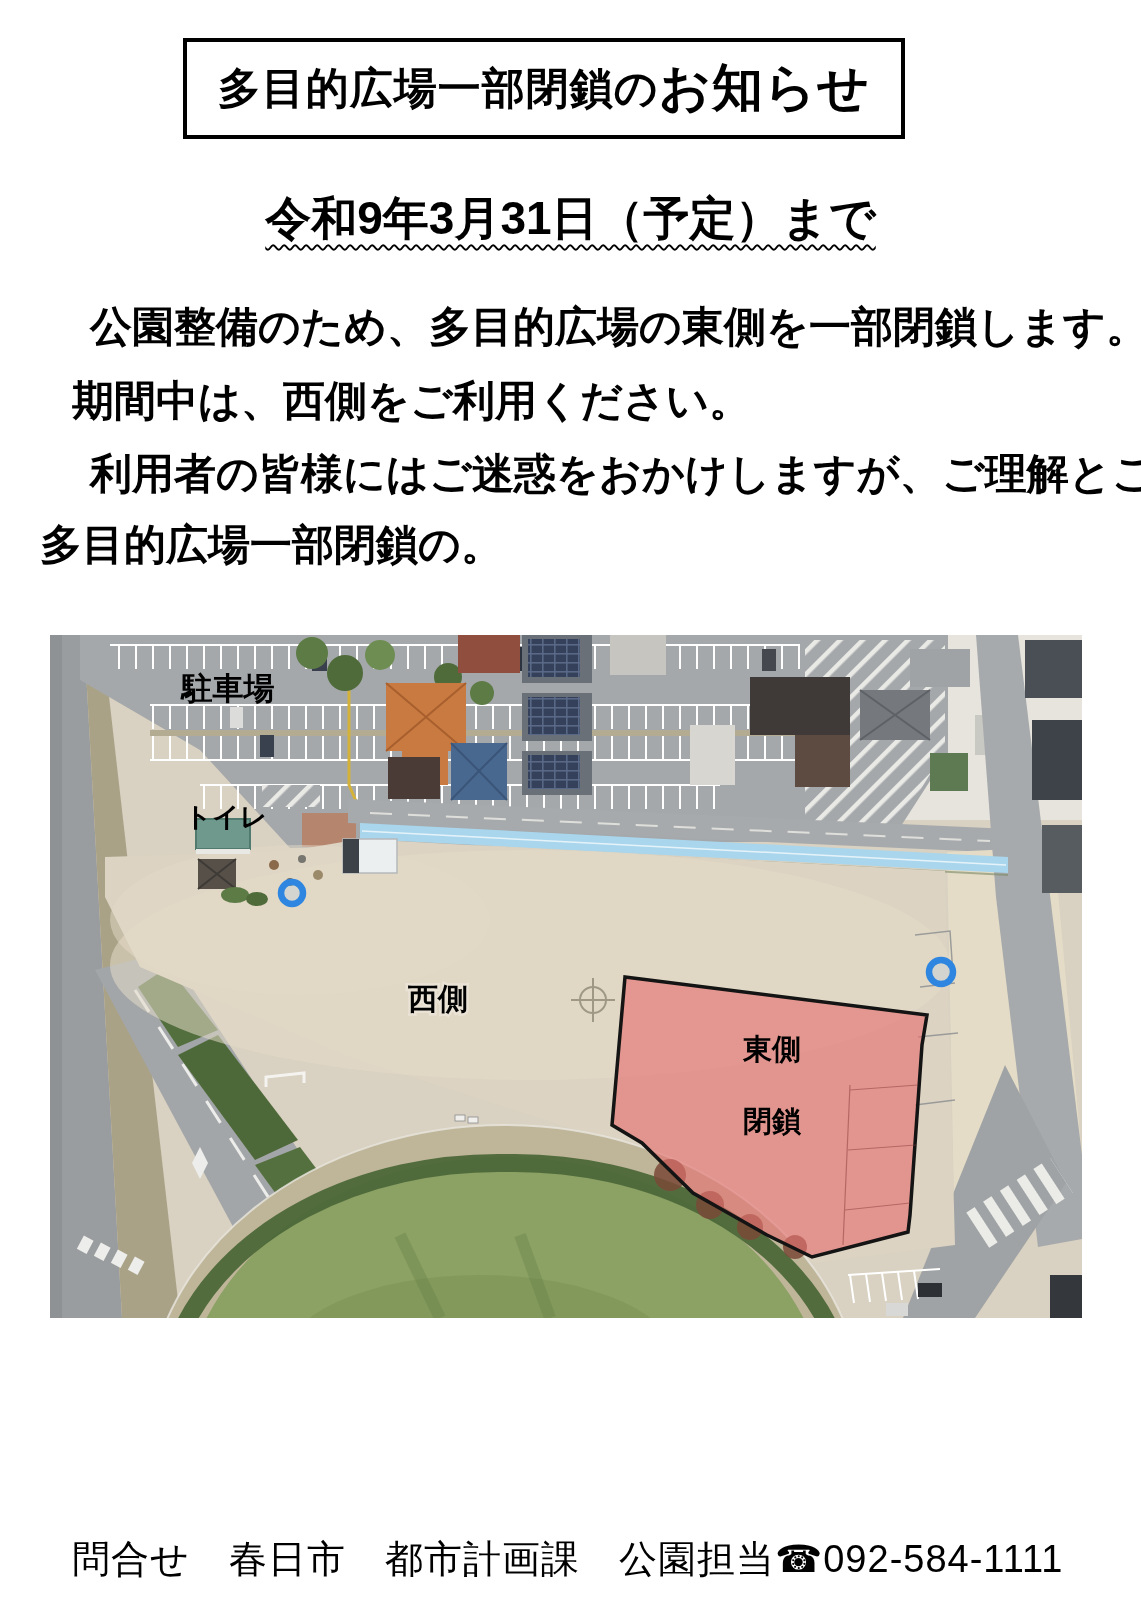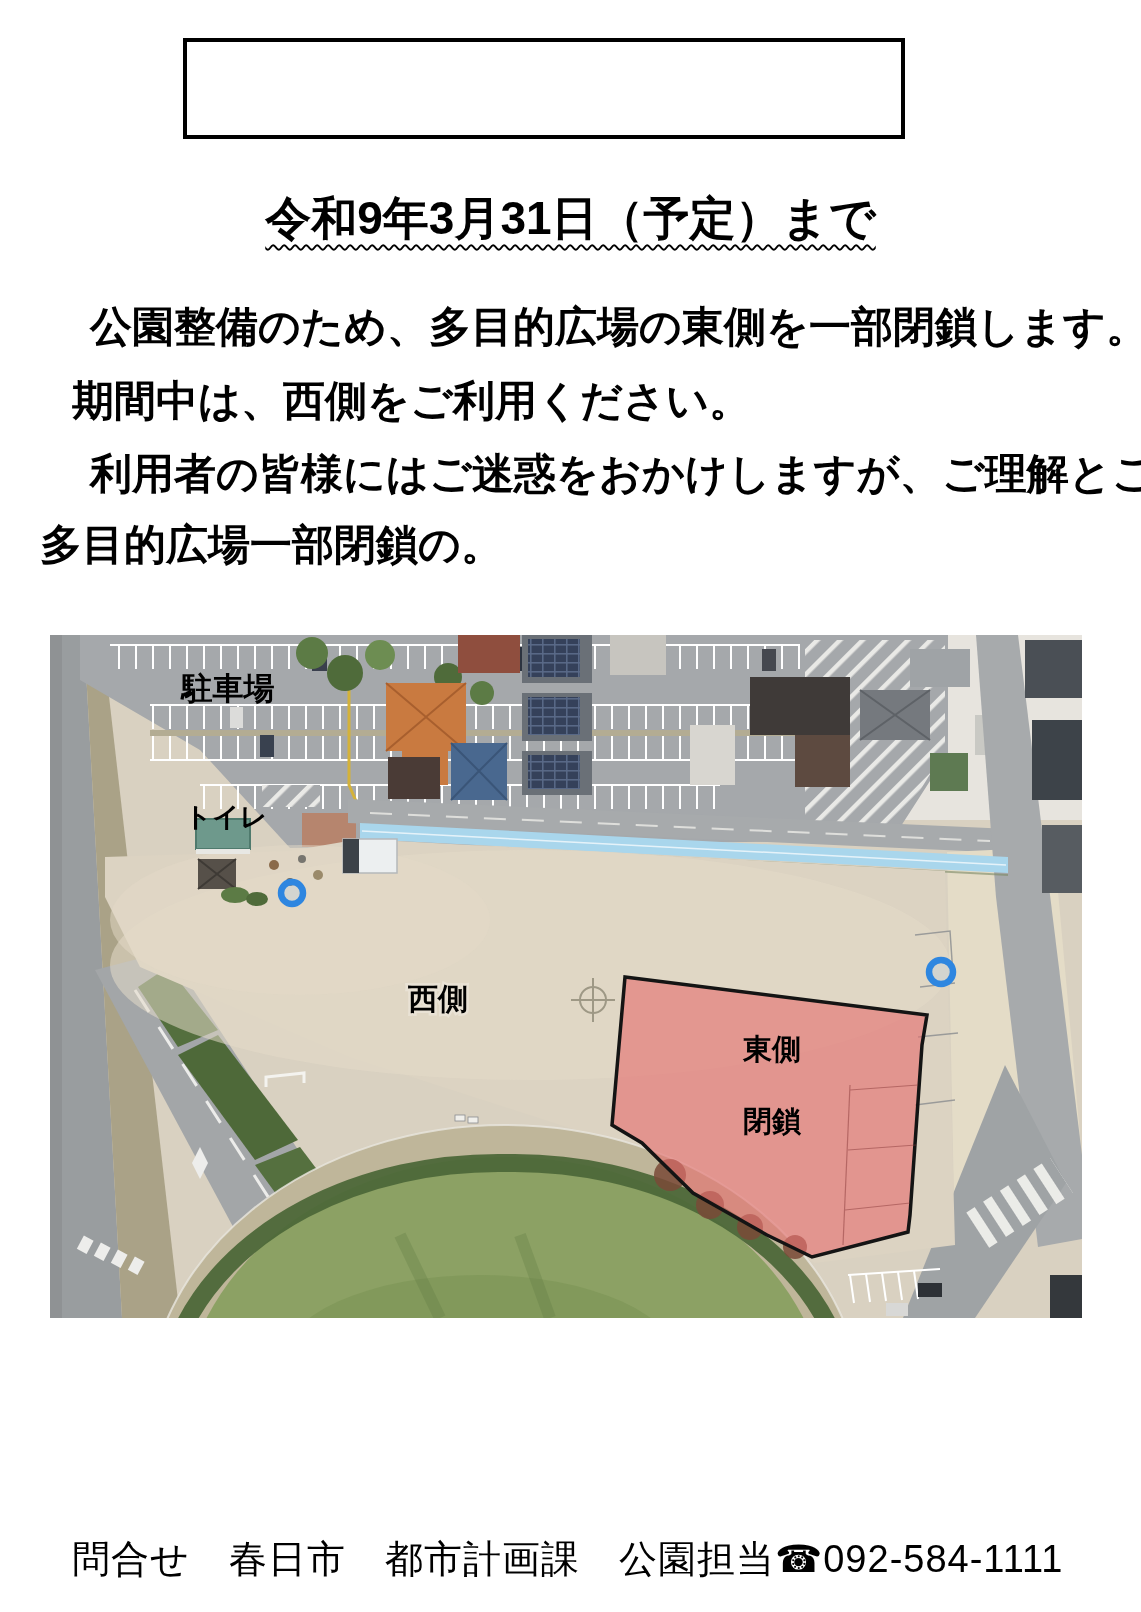--- a/index.html
+++ b/index.html
@@ -42,20 +42,22 @@
   }
   .footer-line{
     position:absolute;left:72px;top:1534px;font-size:38px;font-weight:normal;
     white-space:nowrap;letter-spacing:1px;
   }
 </style>
 </head>
 <body>
 
 <div class="title-box">
+  <span class="title-prefix">多目的広場一部閉鎖の</span>
+    <span class="title-emph">お知らせ</span>
 </div>
 
 <div class="period-line">
   <span class="wavy">令和9年3月31日（予定）まで</span>
 </div>
 
 <div class="body-line bl1">公園整備のため、多目的広場の東側を一部閉鎖します。</div>
 <div class="body-line bl2">期間中は、西側をご利用ください。</div>
 <div class="body-line bl3">利用者の皆様にはご迷惑をおかけしますが、ご理解とご</div>
 <div class="body-line bl4">多目的広場一部閉鎖の。</div>

